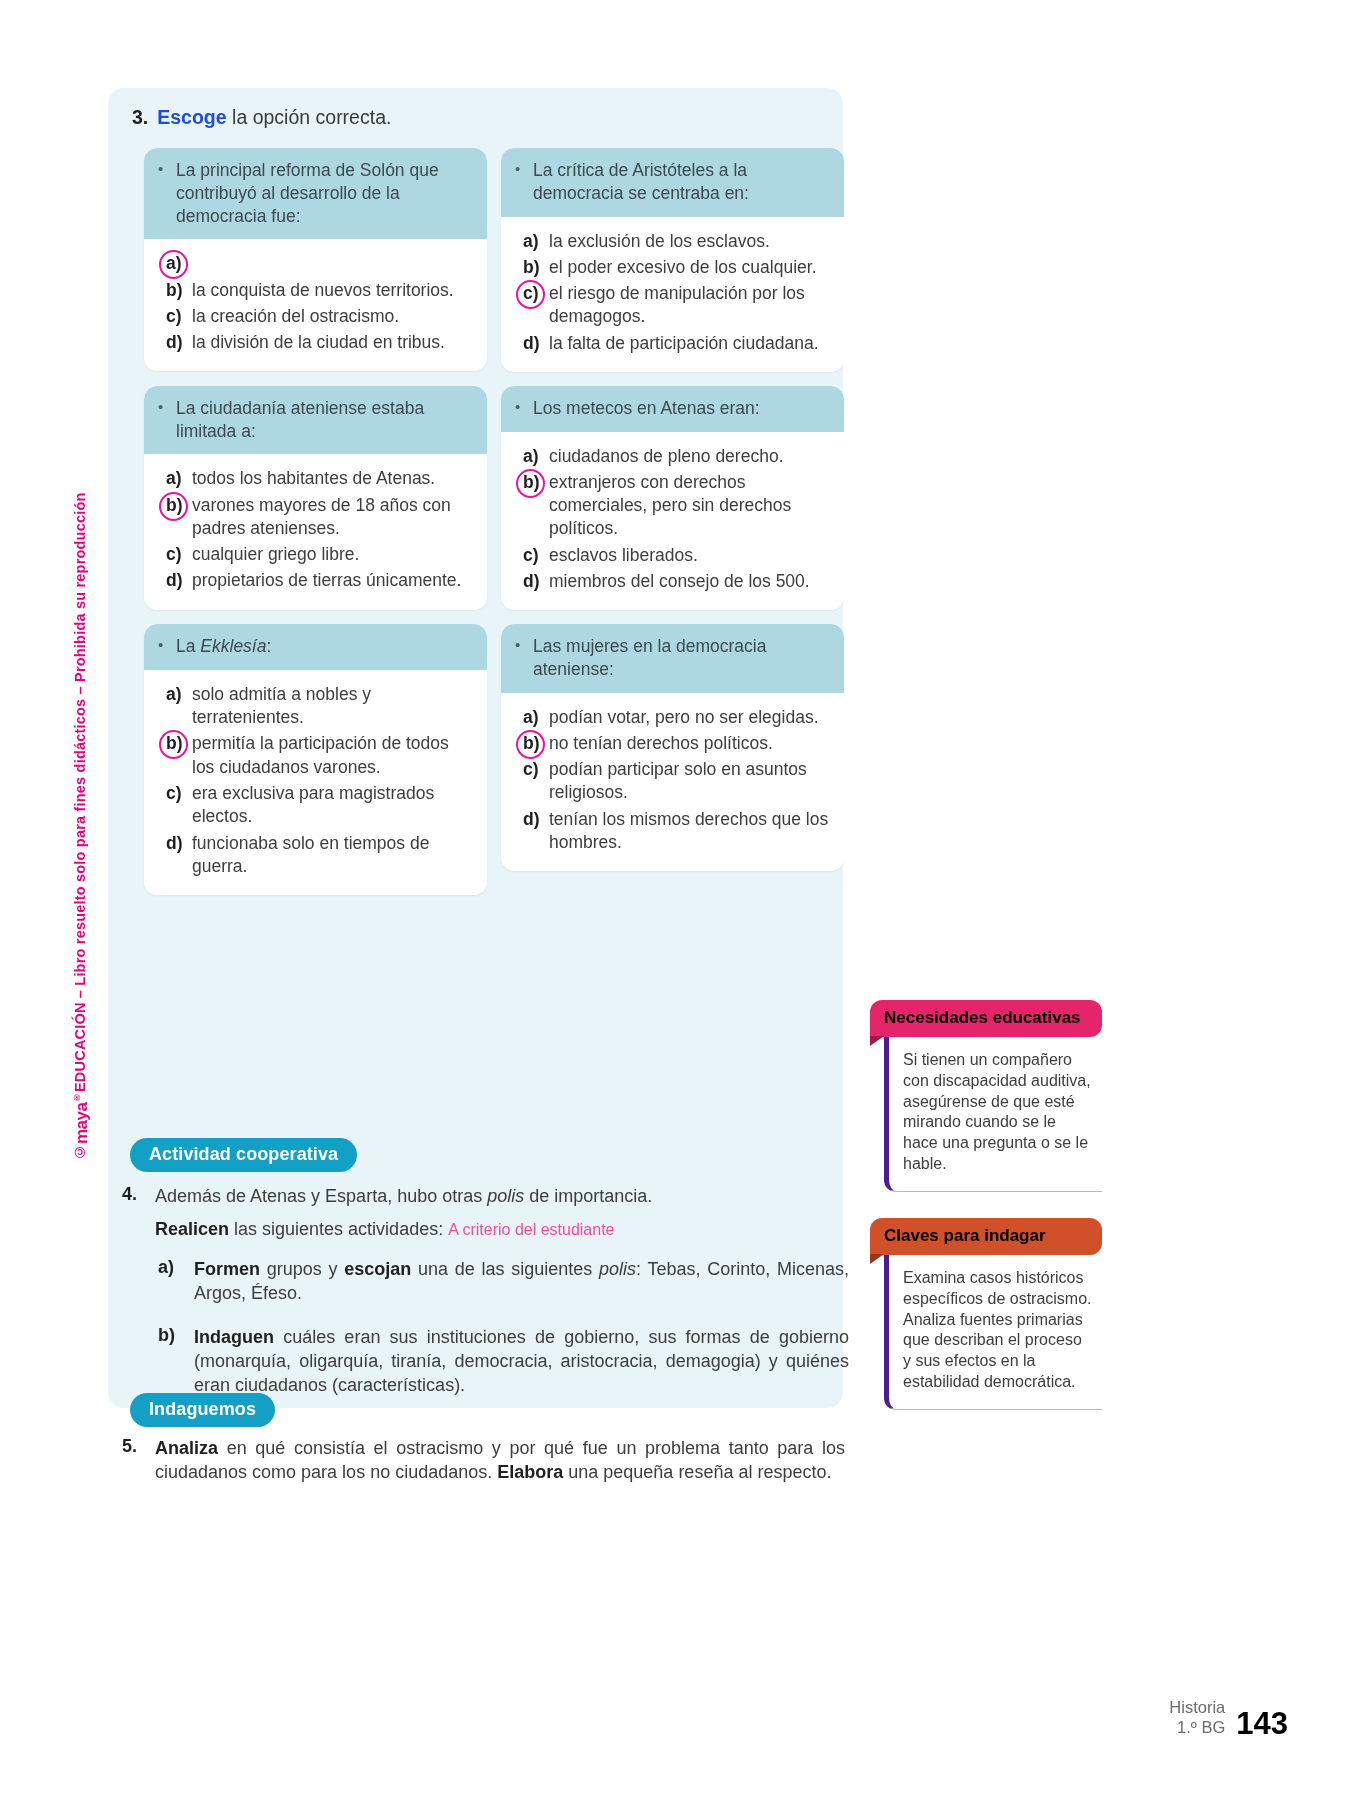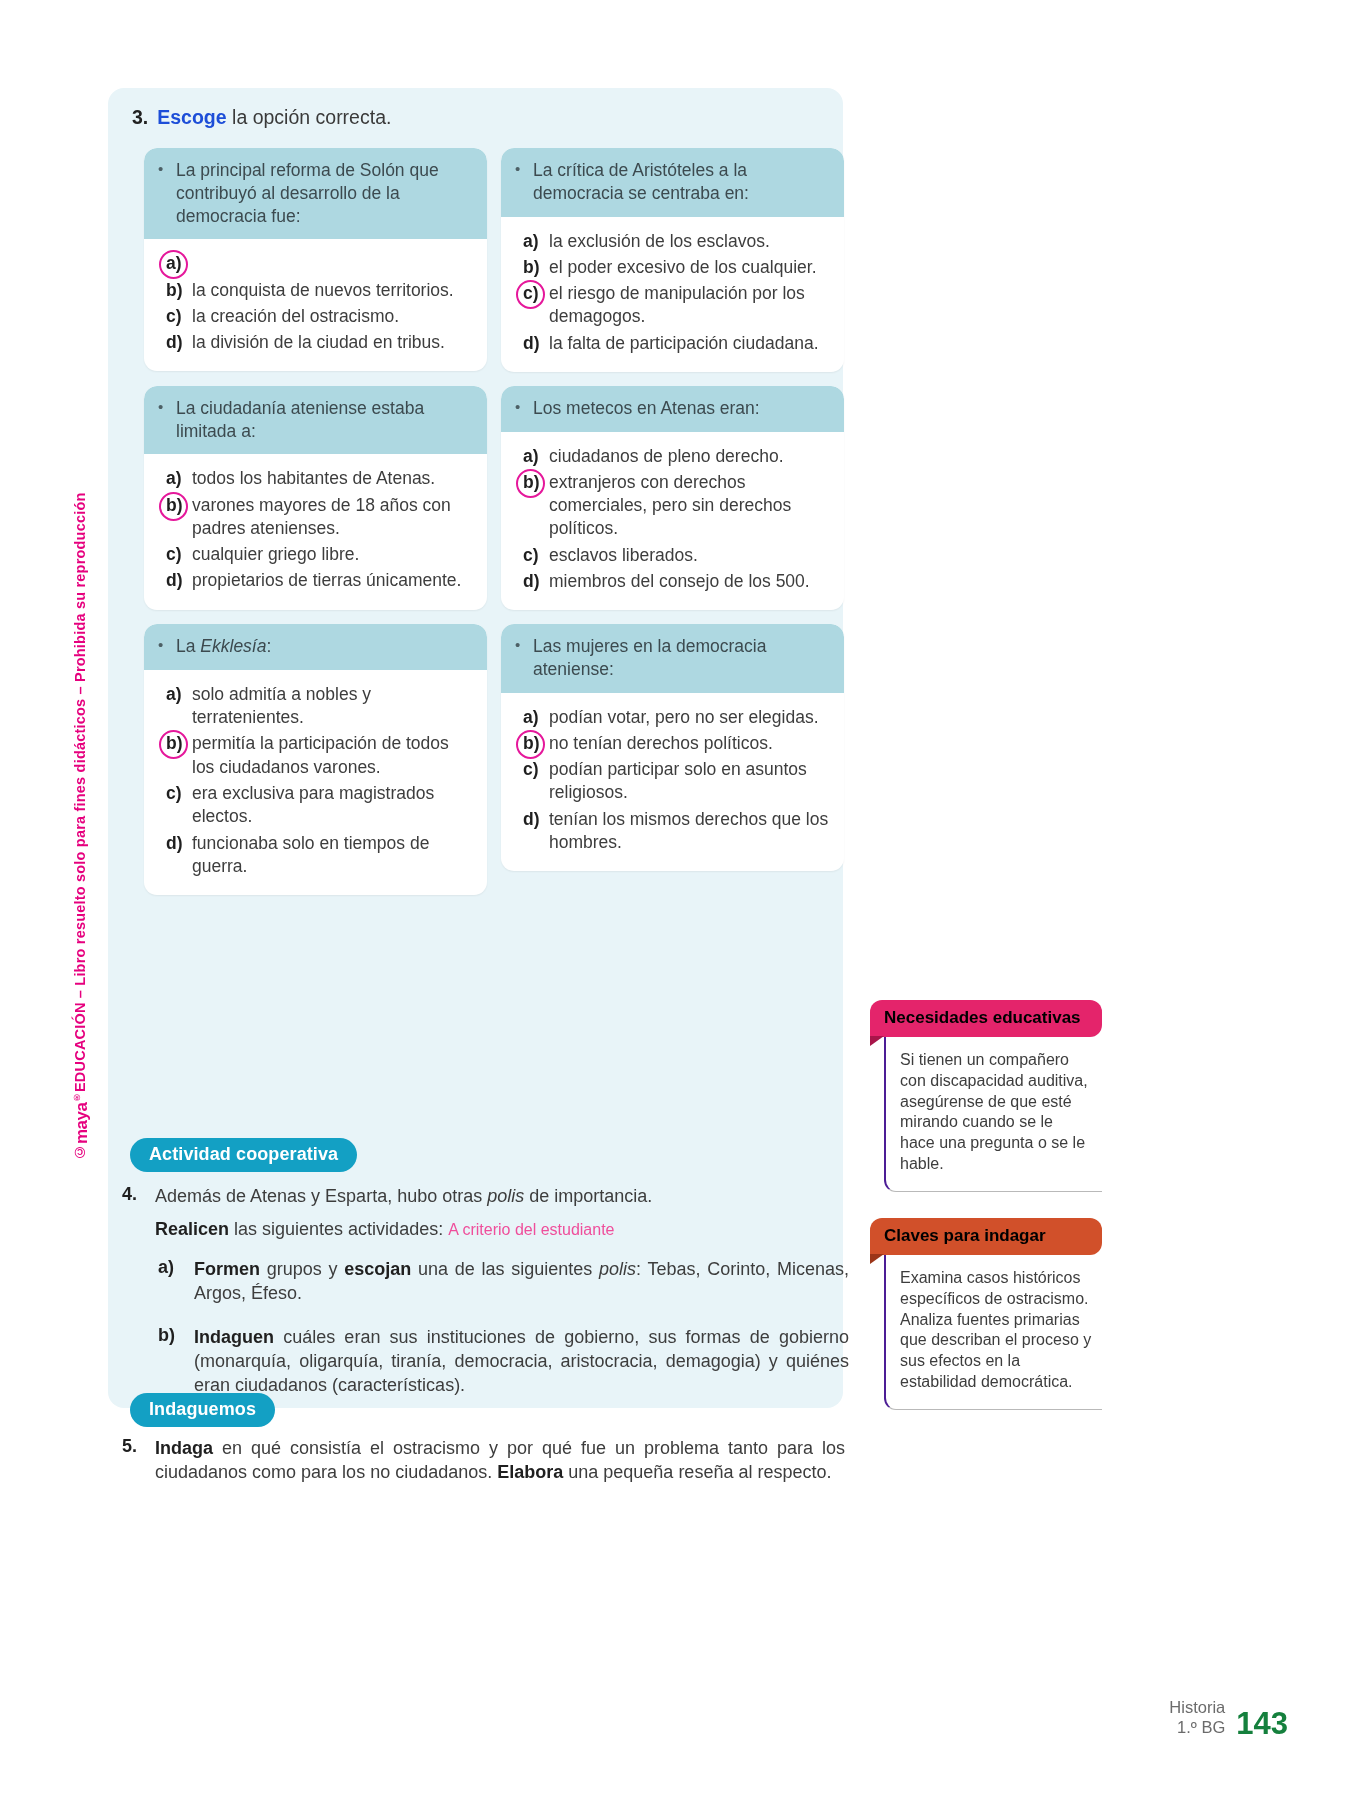--- a/index.html
+++ b/index.html
@@ -147,39 +147,39 @@
   }
   .callout .chead::after{
     content:"";
     position:absolute;
     left:0; bottom:-9px;
     border-style:solid;
     border-width:10px 14px 0 0;
   }
   .callout .cbody {
     margin-left:14px;
-    border-left:2px solid #4c1d95;
+    border-left:5px solid #4c1d95;
     border-bottom:1px solid #b9b9b9;
     border-bottom-left-radius:12px;
     padding:13px 10px 16px 14px;
     font-size:16px;
     line-height:1.30;
     color:#3d3d3d;
   }
   #callout-nec { left:870px; top:1000px; }
   #callout-nec .chead { background:#e4246b; }
   #callout-nec .chead::after { border-color:#a8154a transparent transparent transparent; }
   #callout-cla { left:870px; top:1218px; }
   #callout-cla .chead { background:#d1502a; }
   #callout-cla .chead::after { border-color:#9c3519 transparent transparent transparent; }
 
   
   #footer { position:absolute; right:62px; bottom:62px; display:flex; align-items:flex-end; gap:11px;}
   #footer .subj { text-align:right; font-size:16.5px; color:#6b6b6b; line-height:1.2;}
-  #footer .pageno { font-size:31px; font-weight:700; color:#15803d; line-height:.95;}
+  #footer .pageno { font-size:31px; font-weight:700; color:#000000; line-height:.95;}
 </style>
 </head>
 <body>
 
 <div id="side-rail">
   <span>©</span>
     <span class="maya-logo">maya</span>
     <span class="reg">®</span>
     <span>EDUCACIÓN – Libro resuelto solo para fines didácticos – Prohibida su reproducción</span>
 </div>
@@ -360,21 +360,21 @@
 
   <div class="actnum" id="act4-b-lbl">b)</div>
   <div class="act" id="act4-b">
     <b>Indaguen</b><span> cuáles eran sus instituciones de gobierno, sus formas de gobierno (monarquía, oligarquía, tiranía, democracia, aristocracia, demagogia) y quiénes eran ciudadanos (características).</span>
   </div>
 
   <div class="badge" id="badge-indag">Indaguemos</div>
 
   <div class="actnum" id="act5num">5.</div>
   <div class="act" id="act5">
-    <b>Indaga</b><span> en qué consistía el ostracismo y por qué fue un problema tanto para los ciudadanos como para los no ciudadanos. </span><b>Elabora</b><span> una pequeña reseña al respecto.</span>
+    <b>Analiza</b><span> en qué consistía el ostracismo y por qué fue un problema tanto para los ciudadanos como para los no ciudadanos. </span><b>Elabora</b><span> una pequeña reseña al respecto.</span>
   </div>
 </div>
 
 <div class="callout" id="callout-nec">
   <div class="chead">Necesidades educativas</div>
   <div class="cbody">Si tienen un compañero con discapacidad auditiva, asegúrense de que esté mirando cuando se le hace una pregunta o se le hable.</div>
 </div>
 
 <div class="callout" id="callout-cla">
   <div class="chead">Claves para indagar</div>

